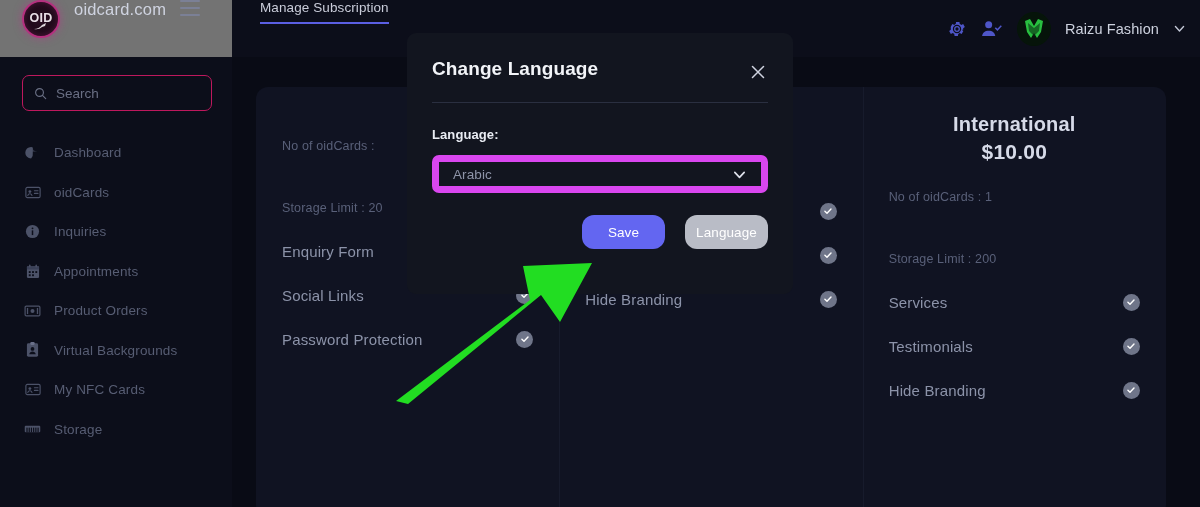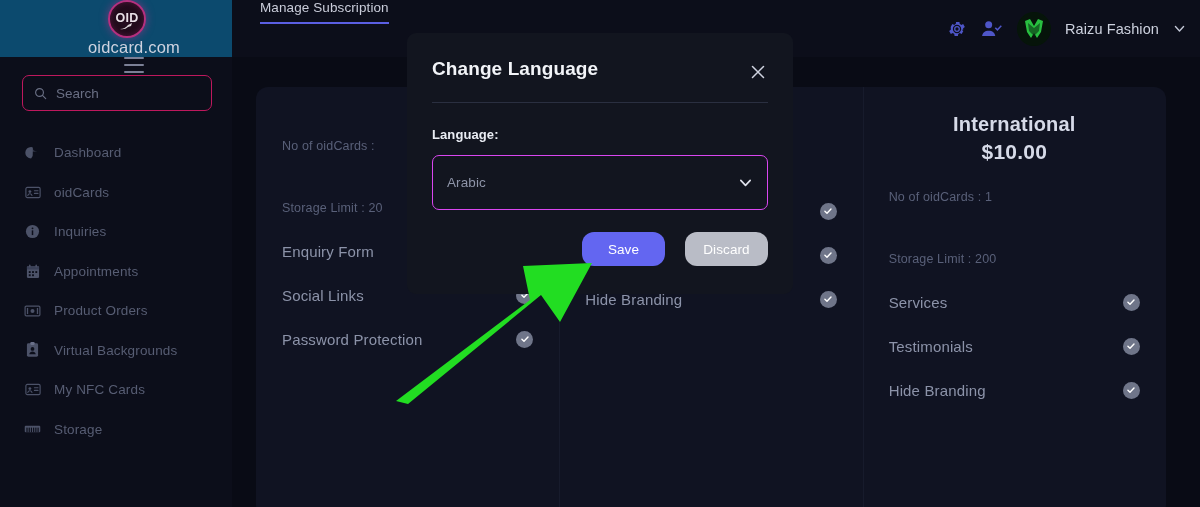--- a/index.html
+++ b/index.html
@@ -27,24 +27,23 @@
     width: 1200px; height: 57px;
     background: #0c0e1a;
     display: flex;
     align-items: center;
     z-index: 20;
   }
   .brand-zone {
     width: 232px;
     height: 57px;
     display: flex;
-    align-items: center;
+    align-items: flex-start;
     padding-left: 22px;
-    background: #0c4a6e;
-    flex-direction: column;
+    background: #737373;
   }
   .logo-badge {
     width: 38px; height: 38px;
     border-radius: 50%;
     background: radial-gradient(circle at 50% 50%, #2a0d22 0%, #1d0a18 60%, #160711 100%);
     border: 2px solid #b5307f;
     box-shadow: 0 0 8px rgba(190,50,140,.55), inset 0 0 6px rgba(190,50,140,.35);
     display: flex; align-items: center; justify-content: center;
     position: relative;
     flex: none;
@@ -235,22 +234,22 @@
   }
   .field-label {
     margin-top: 24px;
     font-size: 13px;
     font-weight: bold;
     color: #e9ecf3;
     letter-spacing: .1px;
   }
   .select-box {
     margin-top: 13px;
-    height: 55px;
-    border: 1px solid #d946ef;
+    height: 38px;
+    border: 7px solid #d946ef;
     border-radius: 7px;
     display: flex; align-items: center; justify-content: space-between;
     padding: 0 14px;
     cursor: pointer;
     background: transparent;
   }
   .select-value { font-size: 13.5px; color: #8e94a8; letter-spacing: .1px; }
 
   .modal-actions {
     margin-top: 22px;
@@ -567,21 +566,21 @@
 
     <div class="select-box">
       <span class="select-value">Arabic</span>
       <svg width="15" height="15" viewBox="0 0 16 16">
         <path d="M3 5.8 L8 11 L13 5.8" stroke="#dfe2ec" stroke-width="1.8" fill="none" stroke-linecap="round" stroke-linejoin="round"></path>
       </svg>
     </div>
 
     <div class="modal-actions">
       <button class="btn btn-save">Save</button>
-      <button class="btn btn-discard">Discard</button>
+      <button class="btn btn-discard">Language</button>
     </div>
   </div>
 
   <svg class="arrow-overlay" viewBox="0 0 1200 507">
     <path d="M396 401 L530 300 L523 266 L592 263 L560 322 L541 295 L408 404 Z" fill="#22dd22"></path>
   </svg>
 
 </div>
 
 </body></html>

